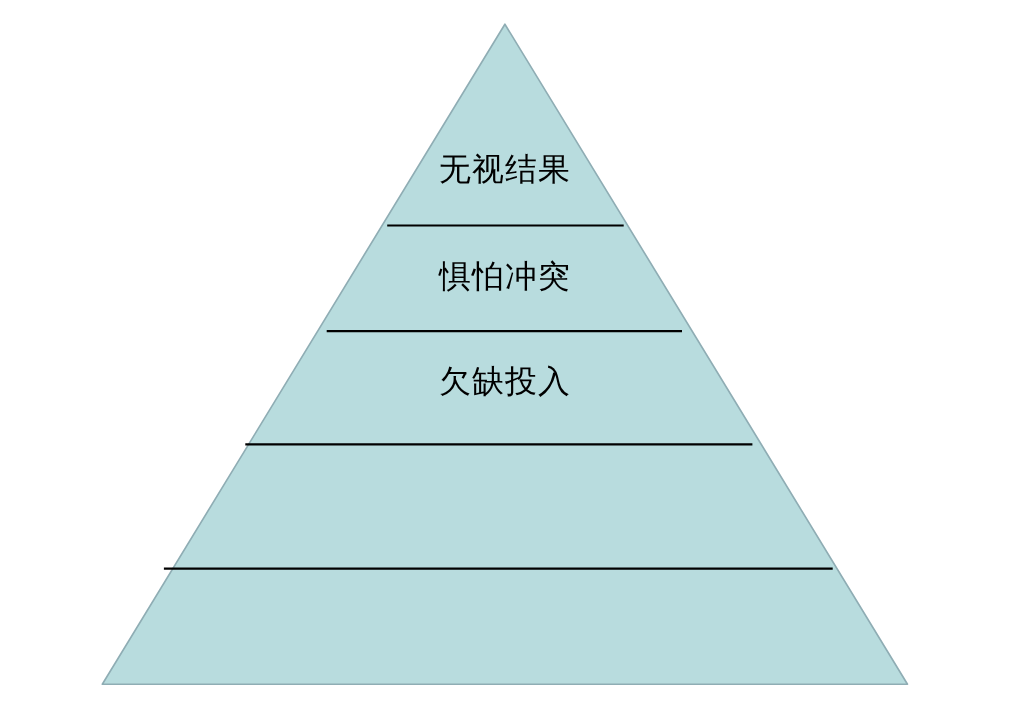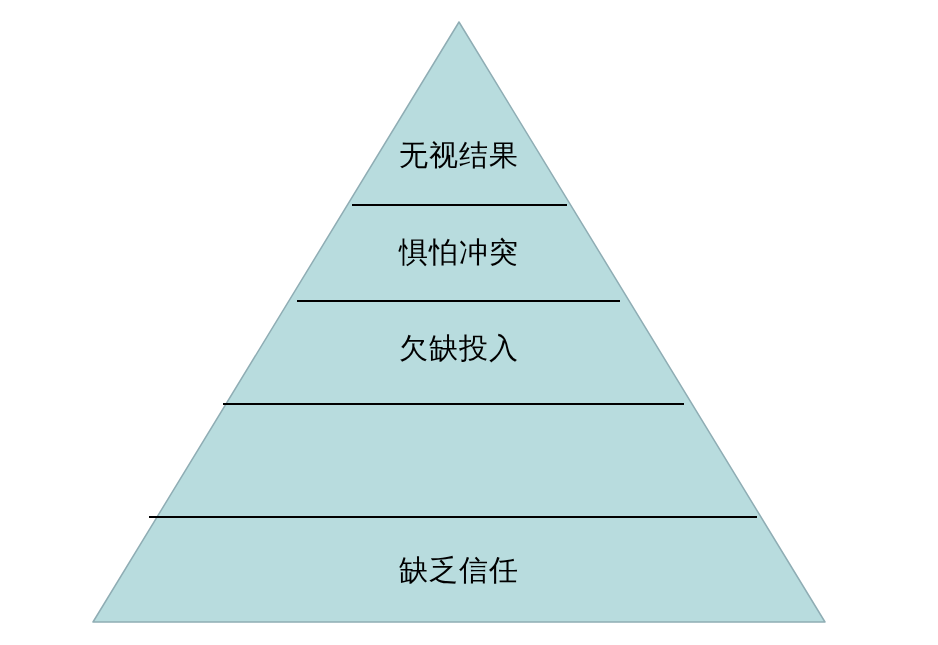--- a/index.html
+++ b/index.html
@@ -56,15 +56,14 @@
     <line class="divider" x1="149" y1="517" x2="757" y2="517"></line>
   </svg>
 
   <div class="level-label" style="top:155px">无视结果</div>
 
   <div class="level-label" style="top:252px">惧怕冲突</div>
 
   <div class="level-label" style="top:348px">欠缺投入</div>
 
 
-  <div class="level-label" style="top:570px">缺乏信任</div>
 
 </div>
 
 </body></html>

